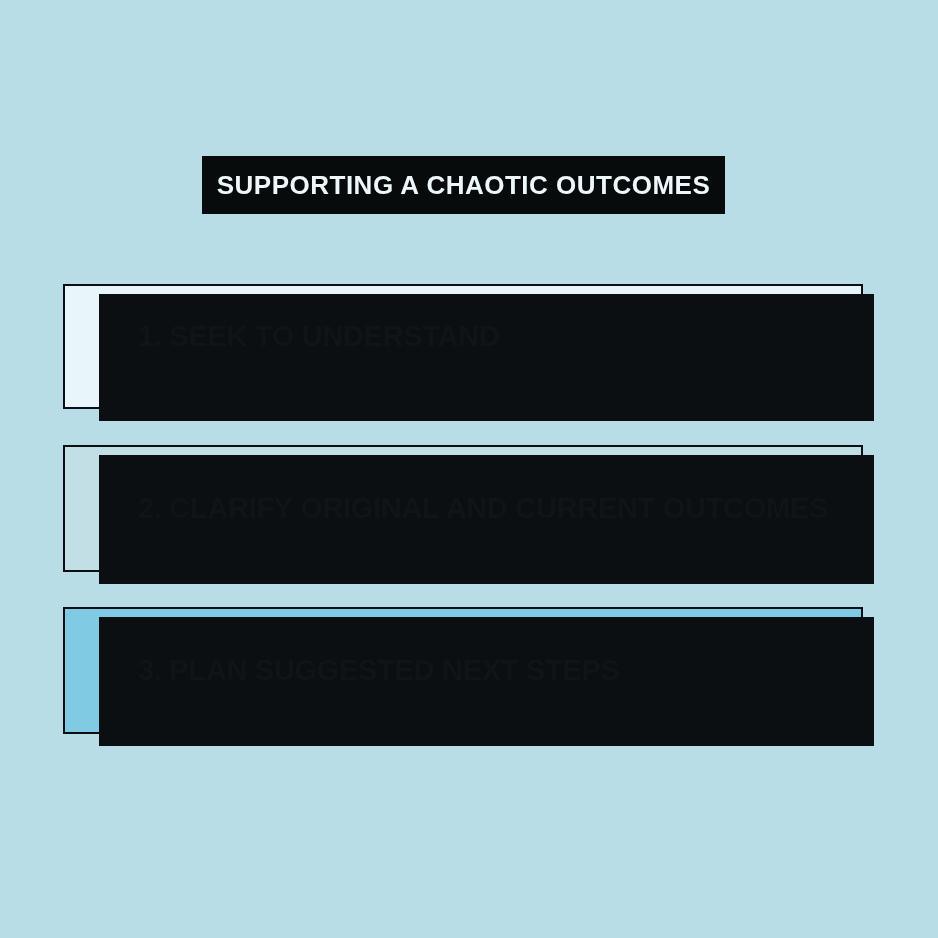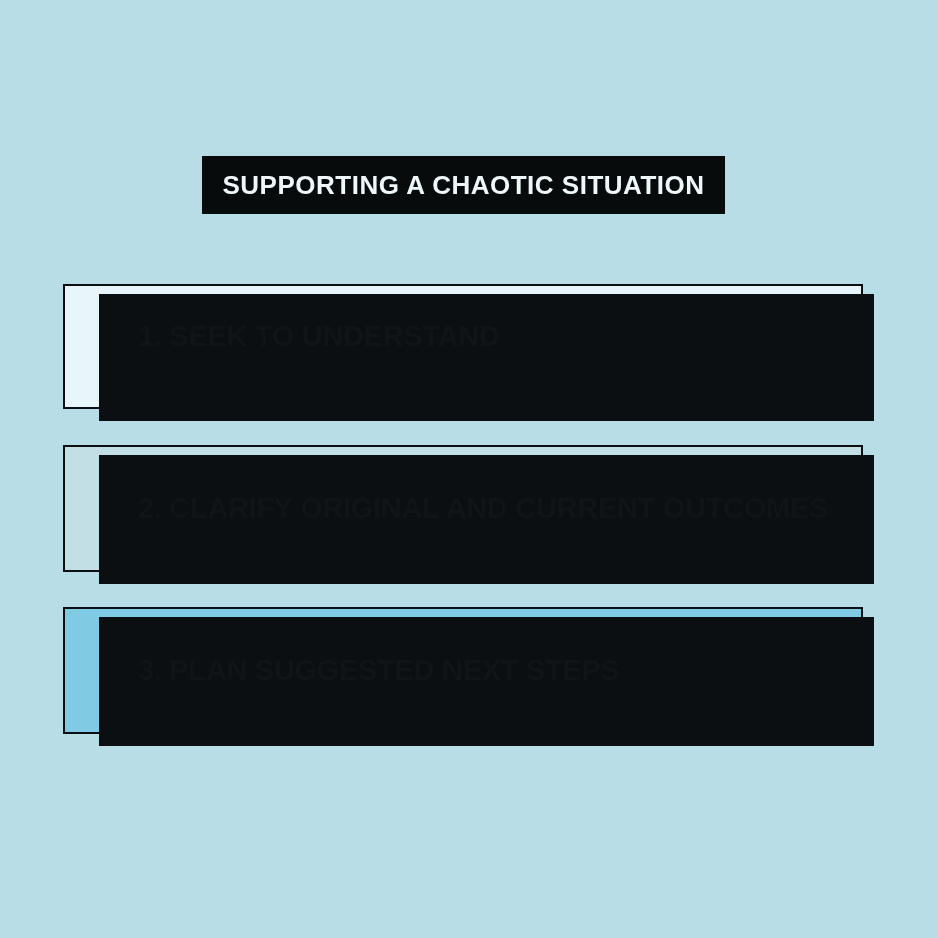--- a/index.html
+++ b/index.html
@@ -68,21 +68,21 @@
   .step-1 .step-label {
     margin-bottom: 20px;
   }
 </style>
 </head>
 <body style="background-color: rgb(185, 221, 230);">
 
 <div class="canvas">
 
   <div class="title-banner" style="background-color: rgb(7, 11, 12);">
-    <span style="color: rgb(238, 247, 250);">SUPPORTING A CHAOTIC SITUATION</span>
+    <span style="color: rgb(238, 247, 250);">SUPPORTING A CHAOTIC OUTCOMES</span>
   </div>
 
   <div class="step step-1" style="background-color: rgb(232, 245, 251);">
     <span class="step-label" style="color: rgb(16, 20, 23);">1. SEEK TO UNDERSTAND</span>
   </div>
 
   <div class="step step-2" style="background-color: rgb(195, 223, 230);">
     <span class="step-label" style="color: rgb(16, 20, 23);">2. CLARIFY ORIGINAL AND CURRENT OUTCOMES</span>
   </div>
 

